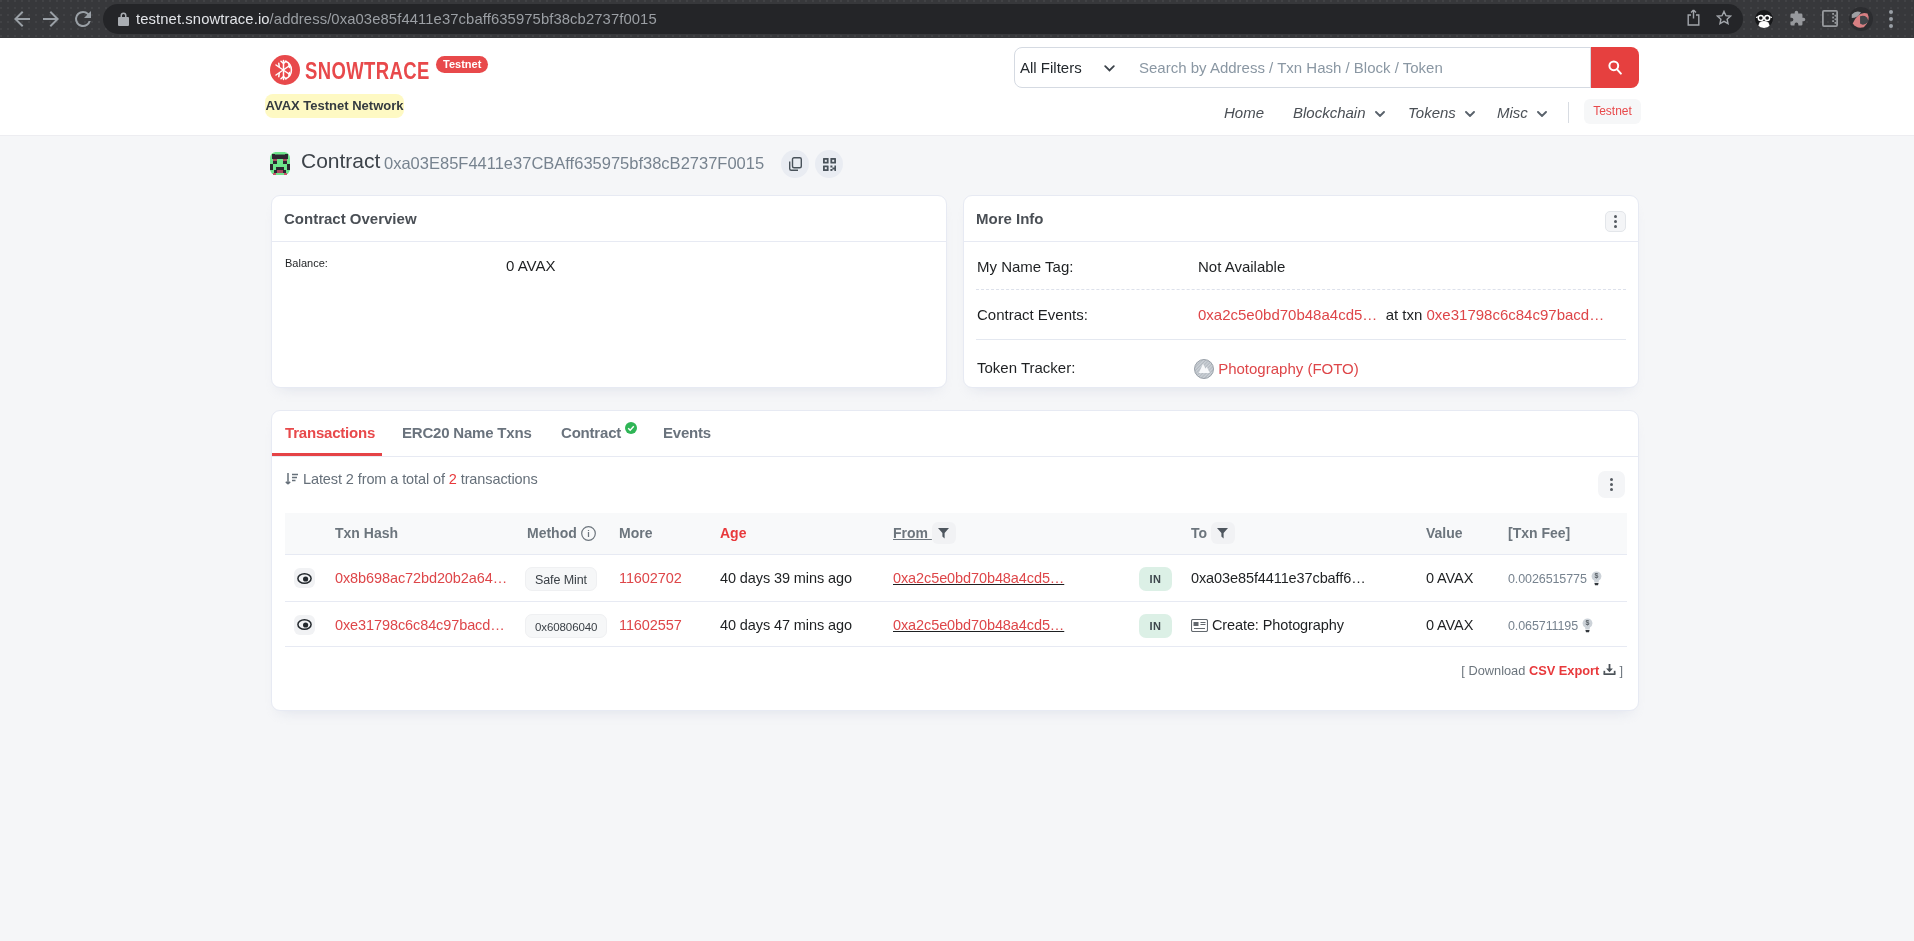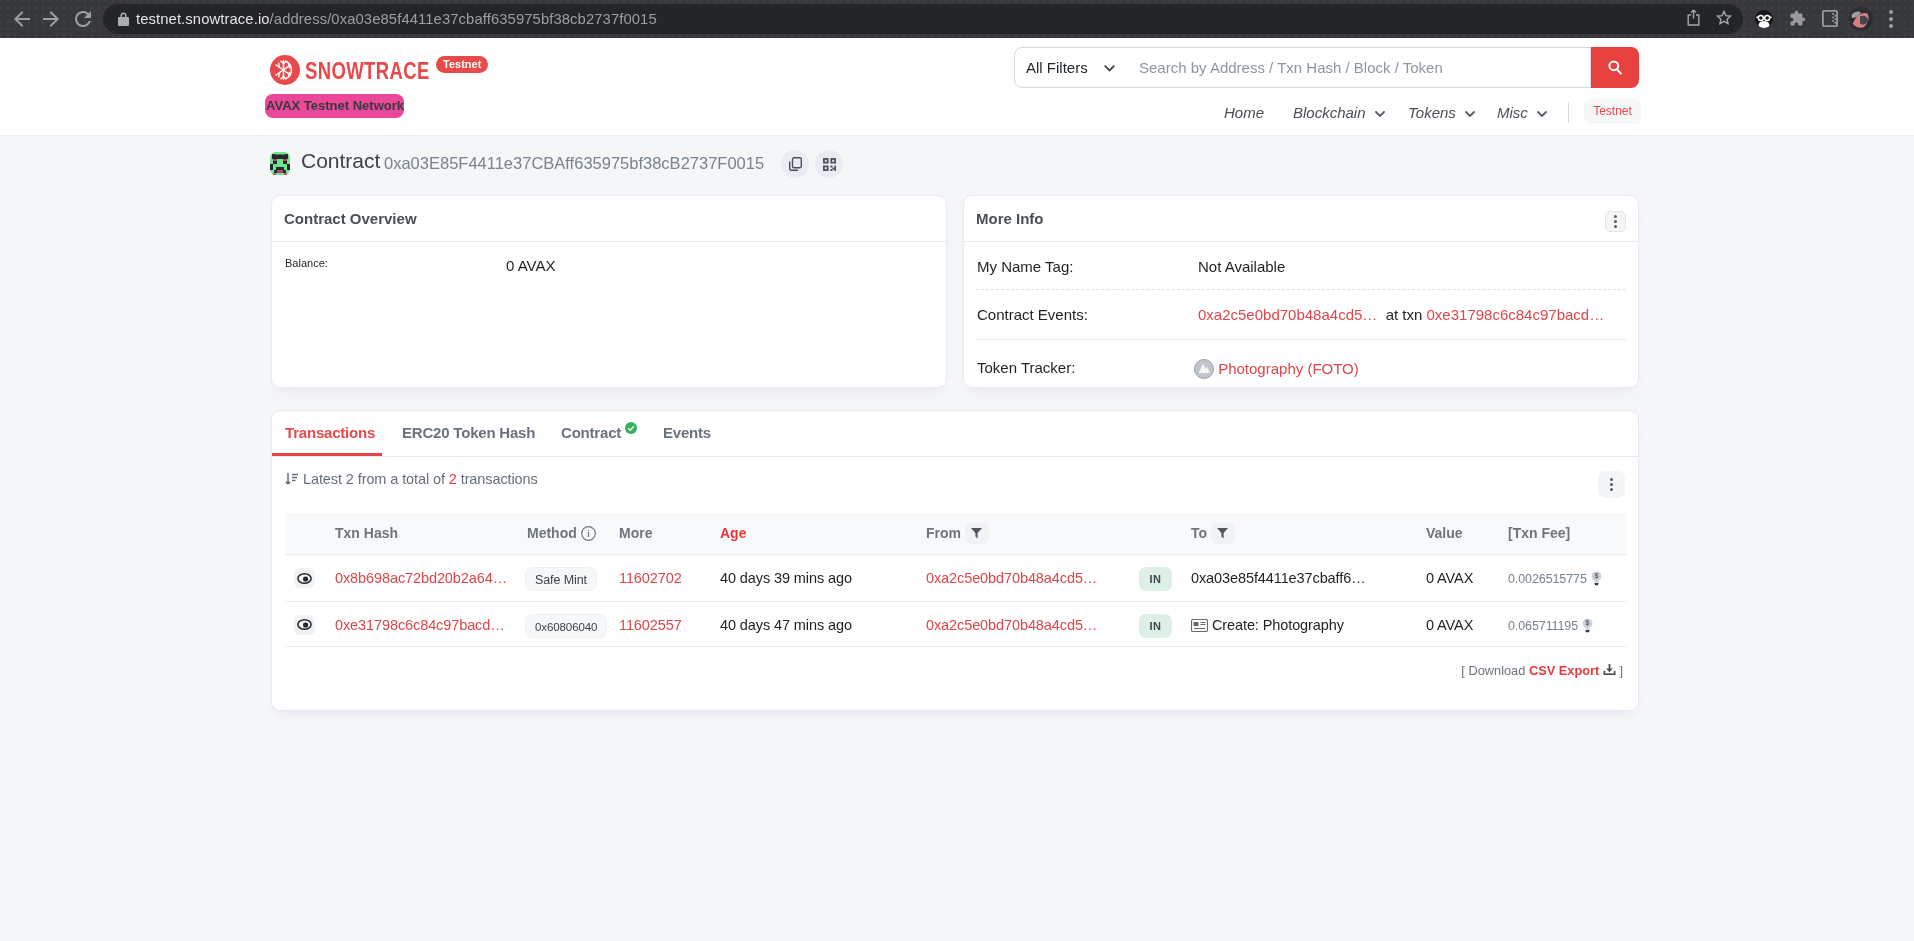--- a/index.html
+++ b/index.html
@@ -13,22 +13,22 @@
   #chrome .pill { position:absolute; left:103px; top:4px; width:1640px; height:30px; background:#242528; border-radius:15px; }
   .navic { position:absolute; top:7px; width:24px; height:24px; color:#9aa0a6; }
   #urltxt { position:absolute; left:136px; top:11px; font-size:14.8px; color:#e2e4e8; letter-spacing:0.1px; white-space:nowrap; }
   #urltxt .dim { color:#9b9fa4; }
 
   
   #hdr { position:absolute; left:0; top:38px; width:1914px; height:98px; background:#ffffff; border-bottom:1px solid #ededf1; }
   #logo-circ { position:absolute; left:270px; top:17px; width:30px; height:30px; }
   #logo-txt { position:absolute; left:305px; top:19px; font-size:24px; font-weight:bold; color:#e8494b; letter-spacing:0.5px; transform:scaleX(0.77); transform-origin:0 0; }
   #logo-badge { position:absolute; left:436px; top:18px; height:17px; line-height:17px; padding:0 7px; background:#e8494b; color:#fff; font-size:11px; font-weight:bold; border-radius:9px; }
-  #avax-chip { position:absolute; left:265px; top:56px; width:139px; height:24px; line-height:24px; text-align:right; background:#ec4899; border-radius:8px; font-size:13px; font-weight:bold; color:#343a40; }
-  #filters { position:absolute; left:1014px; top:9px; width:114px; height:41px; background:#fff; border:1px solid #d5dae2; border-radius:8px 0 0 8px; font-size:15px; color:#23282d; line-height:39px; padding-left:11px; }
+  #avax-chip { position:absolute; left:265px; top:56px; width:139px; height:24px; line-height:24px; text-align:center; background:#fef9c3; border-radius:8px; font-size:13px; font-weight:bold; color:#343a40; }
+  #filters { position:absolute; left:1014px; top:9px; width:114px; height:41px; background:#fff; border:1px solid #d5dae2; border-radius:8px 0 0 8px; font-size:15px; color:#23282d; line-height:39px; padding-left:5px; }
   #searchbox { position:absolute; left:1127px; top:9px; width:464px; height:41px; background:#fff; border:1px solid #d5dae2; border-left:none; line-height:39px; font-size:15px; color:#8a97a3; padding-left:12px; }
   #searchbtn { position:absolute; left:1591px; top:9px; width:48px; height:41px; background:#e6403f; border-radius:0 8px 8px 0; }
   .nav { position:absolute; top:66px; font-size:15px; color:#4a4f55; font-weight:500;font-style:italic; }
   .ncar { margin-left:9px; vertical-align:1px; }
   #nav-sep { position:absolute; left:1568px; top:64px; width:1px; height:21px; background:#d8dce2; }
   #nav-testnet { position:absolute; left:1584px; top:61px; width:57px; height:25px; line-height:25px; text-align:center; background:#f6f7f8; color:#e8494b; border-radius:6px; font-size:12px; }
 
   
   #title-row { position:absolute; left:270px; top:149px; height:30px; }
   #ident { position:absolute; left:0px; top:3px; }
@@ -58,21 +58,21 @@
   #latest-line { position:absolute; left:13px; top:60px; font-size:14.5px; color:#66707a; letter-spacing:-0.1px; }
   #tx-dots { position:absolute; right:13px; top:60px; width:27px; height:27px; background:#f4f5f7; border-radius:7px; text-align:center; }
 
   #tbl { position:absolute; left:13px; top:102px; width:1342px; }
   .trow { position:relative; width:100%; }
   #thead { height:41px; background:#f8f9fa; font-weight:bold; color:#6c757d; font-size:14px; }
   .tr { height:46.5px; border-top:1px solid #e7eaf3; font-size:14.5px; color:#1e2022; letter-spacing:-0.1px; }
   .tr2 { border-bottom:1px solid #e7eaf3; }
   .c { position:absolute; top:0; line-height:41px; white-space:nowrap; }
   .tr .c { line-height:47px; } .co-hash { left:50px; } .co-meth { left:240px; } .co-blk { left:334px; }
-  .co-age { left:435px; } .co-from { left:641px; } .co-in { left:854px; } .co-to { left:906px; }
+  .co-age { left:435px; } .co-from { left:608px;text-decoration:underline; } .co-in { left:854px; } .co-to { left:906px; }
   .co-val { left:1141px; } .co-fee { left:1223px; }
   .filter-chip { display:inline-block; width:24px; height:22px; background:#f1f2f4; border-radius:6px; text-align:center; vertical-align:-6px; }
   .eye-btn { position:absolute; left:9px; top:13px; width:21px; height:20px; background:#f1f2f4; border-radius:6px; }
   .eye-btn svg { position:absolute; left:3px; top:4.5px; }
   .badge-meth { display:inline-block; height:24px; line-height:24px; padding:0 9px; background:#f6f7f8; border:1px solid #eff0f2; border-radius:7px; font-size:12.5px; color:#3b4147; vertical-align:middle; }
   .badge-in { display:inline-block; width:33px; height:24px; line-height:24px; text-align:center; background:#dcf0e6; border-radius:7px; font-size:11px; font-weight:bold; color:#3e474d; letter-spacing:0.4px; vertical-align:middle; }
   .fee { font-size:12.5px; color:#77838f; }
   #csv { position:absolute; right:15px; top:252px; font-size:12.8px; color:#6c757d; }
   #csv b { color:#e8393c; }
 </style>
@@ -274,21 +274,21 @@
               <rect width="1.2" height="2.4" fill="#cdd2d8"></rect>
             </pattern>
           </defs>
           <circle cx="10" cy="10" r="9.5" fill="url(#hx)" stroke="#9aa1a9" stroke-width="1"></circle>
           <path d="M4.8 14L9 4.8l2.6 5 1.2-2 3 6.2z" fill="#f7f8fa"></path>
         </svg> <span class="rlink">Photography (FOTO)</span></div>
   </div>
 
   <div class="card" id="card-tx">
     <div class="tab" style="left:13px">Transactions</div>
-    <div class="tab" style="left:130px">ERC20 Token Hash</div>
+    <div class="tab" style="left:130px">ERC20 Name Txns</div>
     <div class="tab" style="left:289px">Contract <svg width="12" height="12" viewBox="0 0 12 12" style="vertical-align:4px">
           <circle cx="6" cy="6" r="6" fill="#2fb556"></circle>
           <path d="M3.2 6.2l2 2 3.6-4" stroke="#fff" stroke-width="1.4" fill="none"></path>
         </svg></div>
     <div class="tab" style="left:391px">Events</div>
     <div id="tab-active-bar"></div>
     <div id="tabline"></div>
     <style>#card-tx .tab:first-of-type{color:#e8494b}</style>
     <div id="latest-line"><svg width="14" height="14" viewBox="0 0 14 14" style="vertical-align:-2px;margin-right:4px">
           <g stroke="#66707a" stroke-width="1.5" fill="none">

